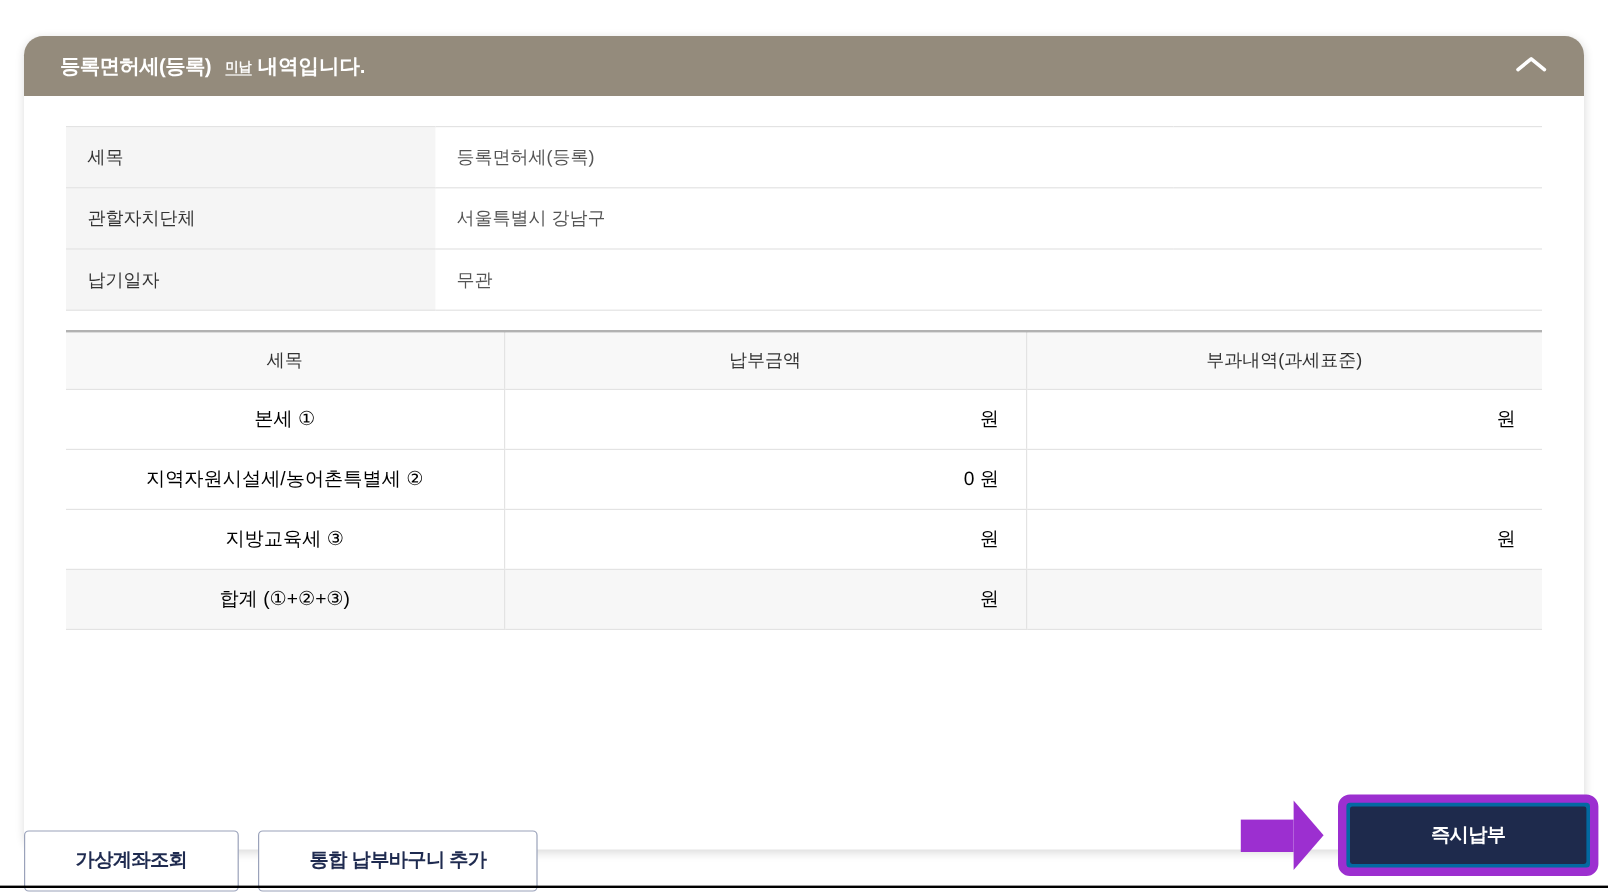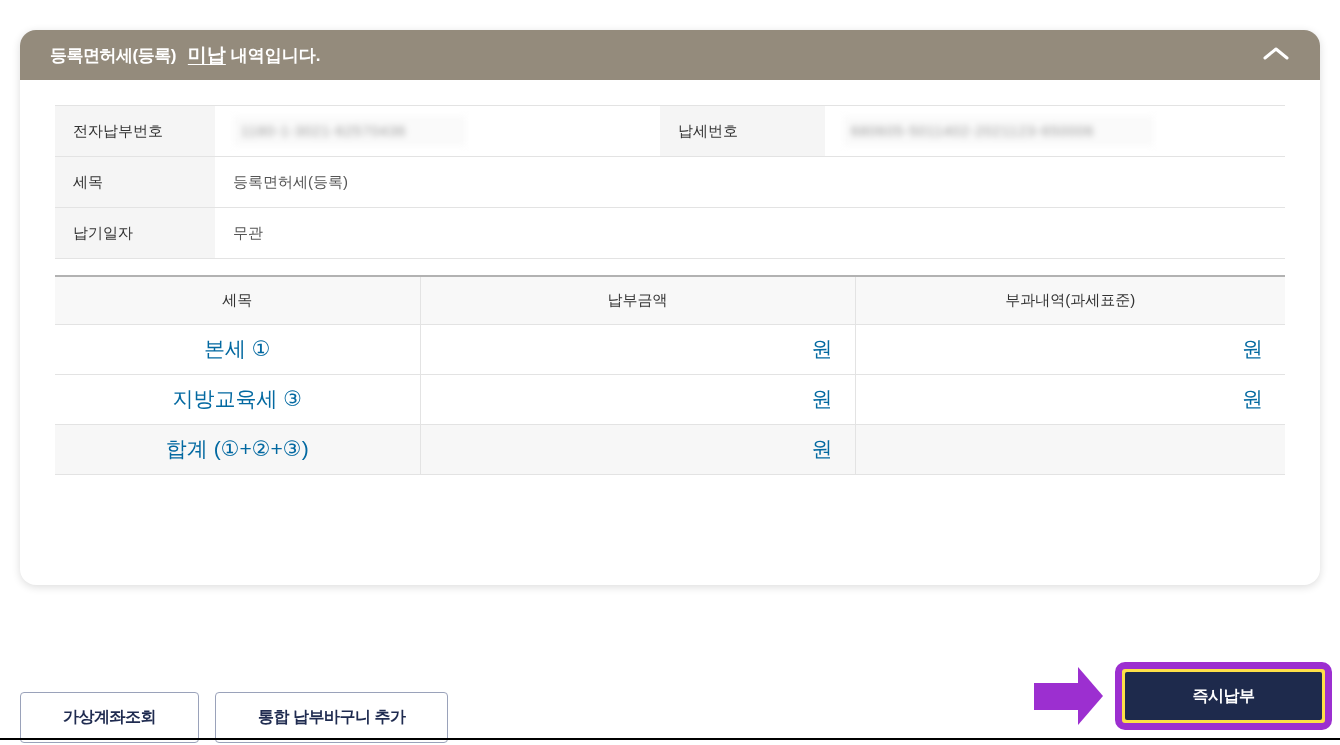--- a/index.html
+++ b/index.html
@@ -9,36 +9,36 @@
     background: #ffffff;
     position: relative;
     overflow: hidden;
     color: #333;
   }
 
   
   .panel {
     position: absolute;
     left: 20px; top: 30px;
-    width: 1300px; height: 555px;
+    width: 1300px; height: 678px;
     background: #fff;
     border-radius: 16px;
     box-shadow: 0 2px 8px rgba(0,0,0,0.14);
   }
   .panel-header {
     height: 50px;
     background: #948b7c;
     border-radius: 16px 16px 0 0;
     display: flex;
     align-items: center;
     padding: 0 30px;
     color: #fff;
   }
   .ph-strong { font-size: 17px; font-weight: bold; letter-spacing: -0.5px; }
-  .ph-underline { font-size: 19px; font-weight: bold; text-decoration: underline; text-underline-offset: 3px; margin-left: 12px; }
+  .ph-underline { font-size: 11px; font-weight: bold; text-decoration: underline; text-underline-offset: 3px; margin-left: 12px; }
   .ph-rest { font-size: 17px; font-weight: bold; margin-left: 5px; }
   .collapse-btn {
     margin-left: auto;
     background: none; border: none; cursor: pointer;
     display: flex; align-items: center;
   }
 
   .panel-body { padding: 25px 35px 0 35px; }
 
   
@@ -83,22 +83,22 @@
     height: 48px;
     background: #f8f8f8;
     font-size: 15px;
     font-weight: normal;
     color: #333;
     text-align: center;
     border-bottom: 1px solid #e3e3e3;
   }
   .amount-table td {
     height: 50px;
-    font-size: 21px;
-    color: #0369a1;
+    font-size: 16px;
+    color: #000000;
     border-bottom: 1px solid #e3e3e3;
   }
   .amount-table th + th, .amount-table td + td { border-left: 1px solid #e3e3e3; }
   .a-col1 { width: 365px; }
   .a-col2 { width: 435px; margin-left: 16px; }
   .a-col3 { width: 430px; }
   .t-center { text-align: center; }
   .t-right { text-align: right; padding-right: 22px; }
   .row-total td { background: #f7f7f7; }
 
@@ -132,21 +132,21 @@
   .annot-arrow .tip {
     width: 0; height: 0;
     border-top: 29px solid transparent;
     border-bottom: 29px solid transparent;
     border-left: 25px solid #9c2fd0;
   }
   .highlight-ring {
     border: 7px solid #9c2fd0;
     border-radius: 10px;
     padding: 3px;
-    background: #fde047;
+    background: #0369a1;
   }
   .btn-pay {
     display: block;
     width: 197px; height: 48px;
     background: #1e2a4c;
     border: none;
     border-radius: 2px;
     color: #fff;
     font-family: "Liberation Sans", sans-serif;
     font-size: 16px;
@@ -175,48 +175,51 @@
         <svg width="28" height="15" viewBox="0 0 28 15">
             <polyline points="3,12 14,3 25,12" fill="none" stroke="#ffffff" stroke-width="3" stroke-linecap="round" stroke-linejoin="round"></polyline>
           </svg>
       </span>
     </button>
   </div>
 
   <div class="panel-body">
     <table class="info-table">
       <tbody>
-          <tr>
-        <th class="col-l1">전자납부번호</th>
-        <td class="col-v1"><span class="masked">1180-1-3021-62570436</span></td>
-        <th class="col-l2">납세번호</th>
-        <td class="col-v2"><span class="masked">680605-5011402-2021123-650006</span></td>
-      </tr>
       <tr>
         <th>세목</th>
         <td colspan="3">등록면허세(등록)</td>
+      </tr>
+      <tr>
+        <th>관할자치단체</th>
+        <td colspan="3">서울특별시 강남구</td>
       </tr>
       <tr>
         <th>납기일자</th>
         <td colspan="3">무관</td>
       </tr>
     </tbody>
       </table>
 
     <table class="amount-table">
       <tbody>
           <tr>
         <th class="a-col1">세목</th>
         <th class="a-col2">납부금액</th>
         <th class="a-col3">부과내역(과세표준)</th>
       </tr>
       <tr>
         <td class="t-center">본세 ①</td>
         <td class="t-right">원</td>
         <td class="t-right">원</td>
+      </tr>
+      <tr>
+        <td class="t-center">지역자원시설세/농어촌특별세 ②</td>
+        <td class="t-right">0 원</td>
+        <td class="t-right"></td>
       </tr>
       <tr>
         <td class="t-center">지방교육세 ③</td>
         <td class="t-right">원</td>
         <td class="t-right">원</td>
       </tr>
       <tr class="row-total">
         <td class="t-center">합계 (①+②+③)</td>
         <td class="t-right">원</td>
         <td class="t-right"></td>

